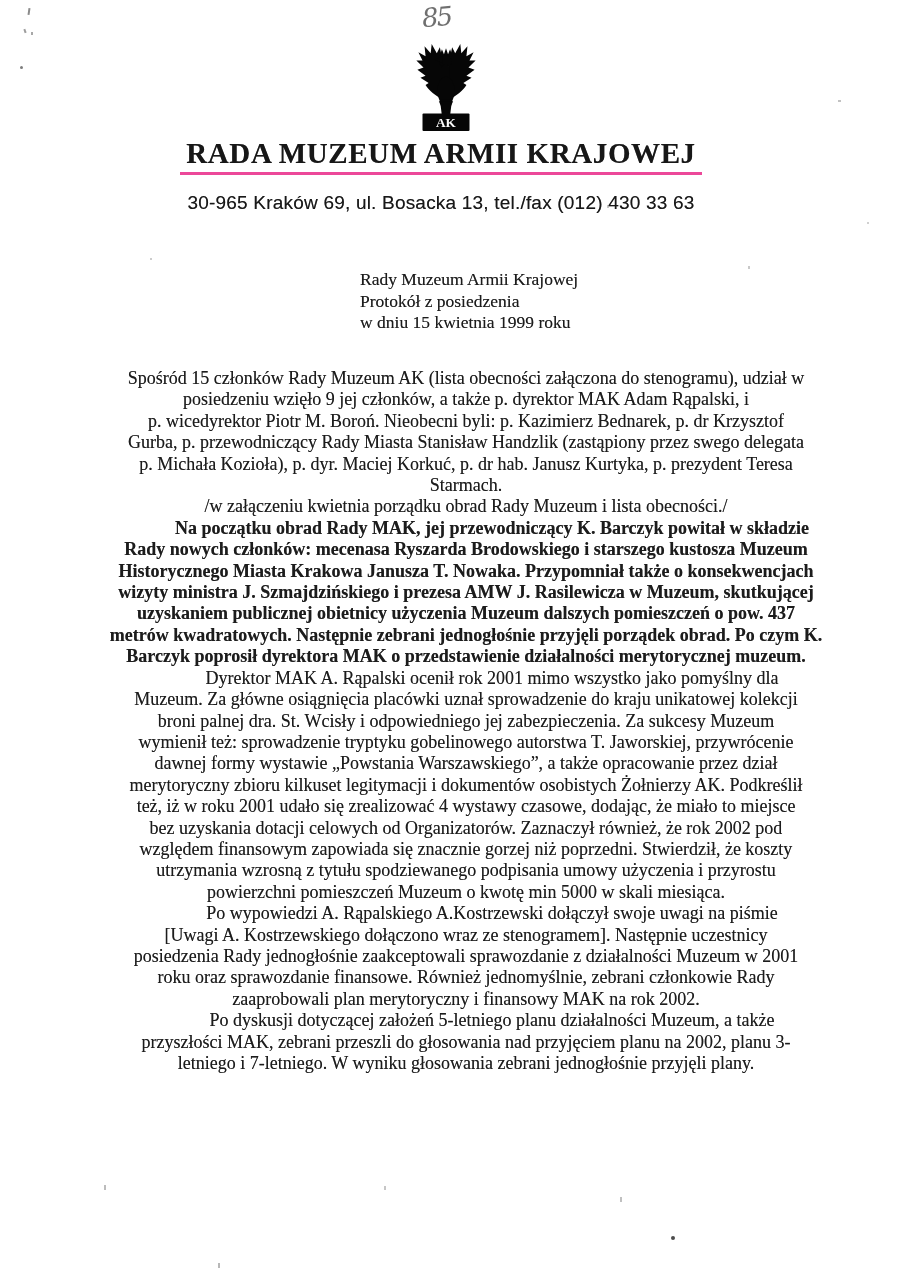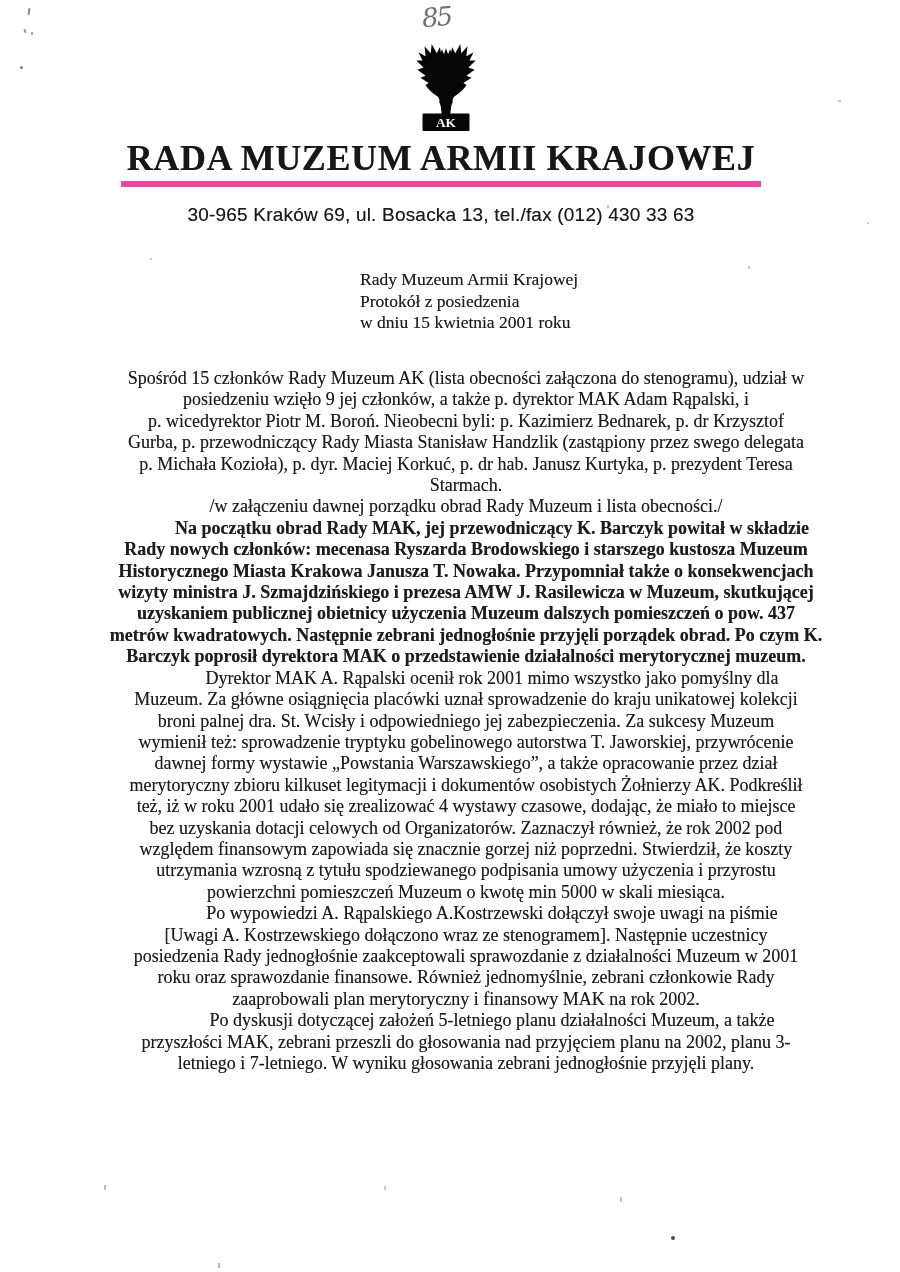--- a/index.html
+++ b/index.html
@@ -29,24 +29,24 @@
   }
   .emblem svg{width:100%;height:100%;}
   
   .letterhead{
     position:absolute;top:137px;left:0;width:882px;
     text-align:center;
   }
   .orgname{
     display:inline-block;margin:0;
     font-family:"Liberation Serif", serif;
-    font-size:36px;font-weight:bold;
+    font-size:29px;font-weight:bold;
     letter-spacing:.6px;
     color:#171717;
-    border-bottom:6px solid #ec4899;
+    border-bottom:3px solid #ec4899;
     padding:0 6px 2px 6px;
   }
   .address{
     margin-top:17px;
     font-family:"Liberation Sans", sans-serif;
     font-size:19px;color:#181818;
     letter-spacing:.2px;
   }
   
   .title-block{
@@ -130,31 +130,31 @@
   </div>
 
   <header class="letterhead">
     <h1 class="orgname">RADA MUZEUM ARMII KRAJOWEJ</h1>
     <div class="address">30-965 Kraków 69, ul. Bosacka 13, tel./fax (012) 430 33 63</div>
   </header>
 
   <section class="title-block">
     <div>Rady Muzeum Armii Krajowej</div>
     <div>Protokół z posiedzenia</div>
-    <div>w dniu 15 kwietnia 2001 roku</div>
+    <div>w dniu 15 kwietnia 1999 roku</div>
   </section>
 
   <section class="content">
     <p>Spośród 15 członków Rady Muzeum AK (lista obecności załączona do stenogramu), udział w
 posiedzeniu wzięło 9 jej członków, a także p. dyrektor MAK Adam Rąpalski, i
 p. wicedyrektor Piotr M. Boroń. Nieobecni byli: p. Kazimierz Bednarek, p. dr Krzysztof
 Gurba, p. przewodniczący Rady Miasta Stanisław Handzlik (zastąpiony przez swego delegata
 p. Michała Kozioła), p. dyr. Maciej Korkuć, p. dr hab. Janusz Kurtyka, p. prezydent Teresa
 Starmach.</p>
-    <p class="attachment">/w załączeniu dawnej porządku obrad Rady Muzeum i lista obecności./</p>
+    <p class="attachment">/w załączeniu kwietnia porządku obrad Rady Muzeum i lista obecności./</p>
     <p class="indent main-start">Na początku obrad Rady MAK, jej przewodniczący K. Barczyk powitał w składzie
 Rady nowych członków: mecenasa Ryszarda Brodowskiego i starszego kustosza Muzeum
 Historycznego Miasta Krakowa Janusza T. Nowaka. Przypomniał także o konsekwencjach
 wizyty ministra J. Szmajdzińskiego i prezesa AMW J. Rasilewicza w Muzeum, skutkującej
 uzyskaniem publicznej obietnicy użyczenia Muzeum dalszych pomieszczeń o pow. 437
 metrów kwadratowych. Następnie zebrani jednogłośnie przyjęli porządek obrad. Po czym K.
 Barczyk poprosił dyrektora MAK o przedstawienie działalności merytorycznej muzeum.</p>
     <p class="indent">Dyrektor MAK A. Rąpalski ocenił rok 2001 mimo wszystko jako pomyślny dla
 Muzeum. Za główne osiągnięcia placówki uznał sprowadzenie do kraju unikatowej kolekcji
 broni palnej dra. St. Wcisły i odpowiedniego jej zabezpieczenia. Za sukcesy Muzeum

